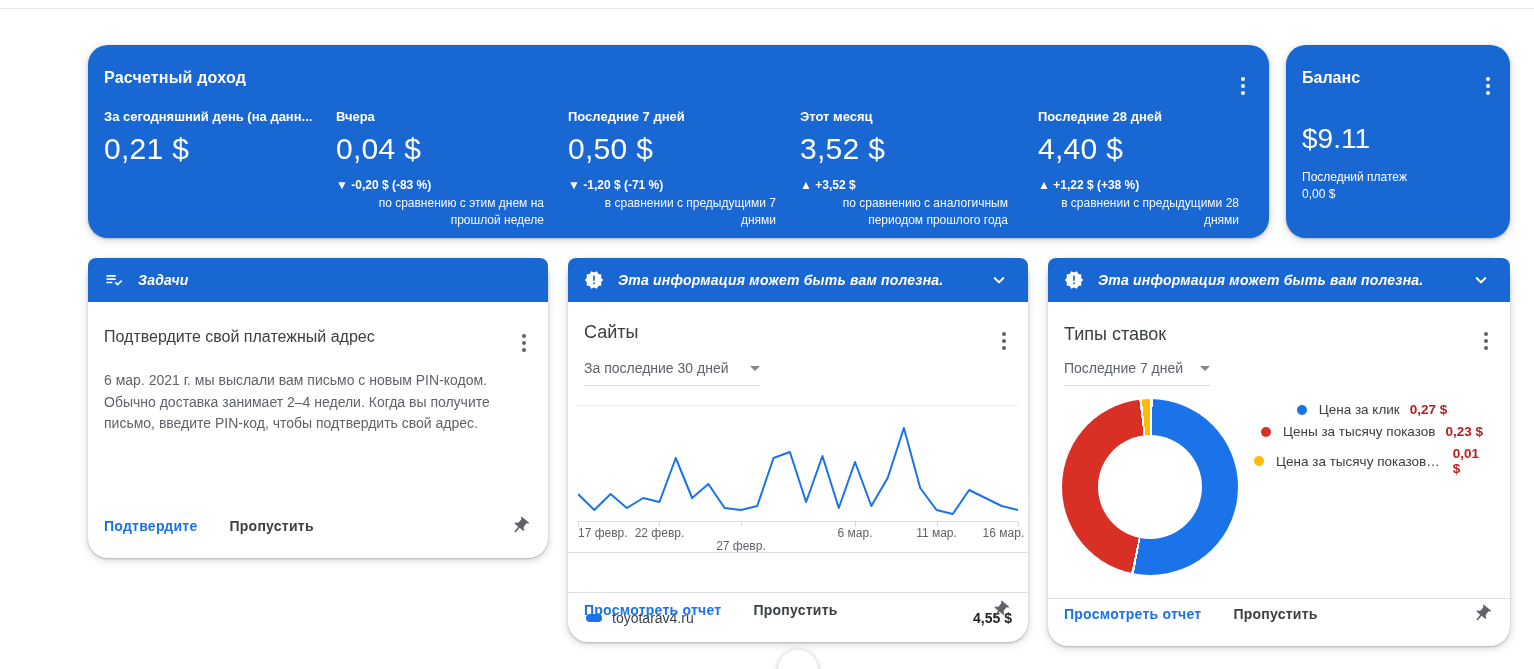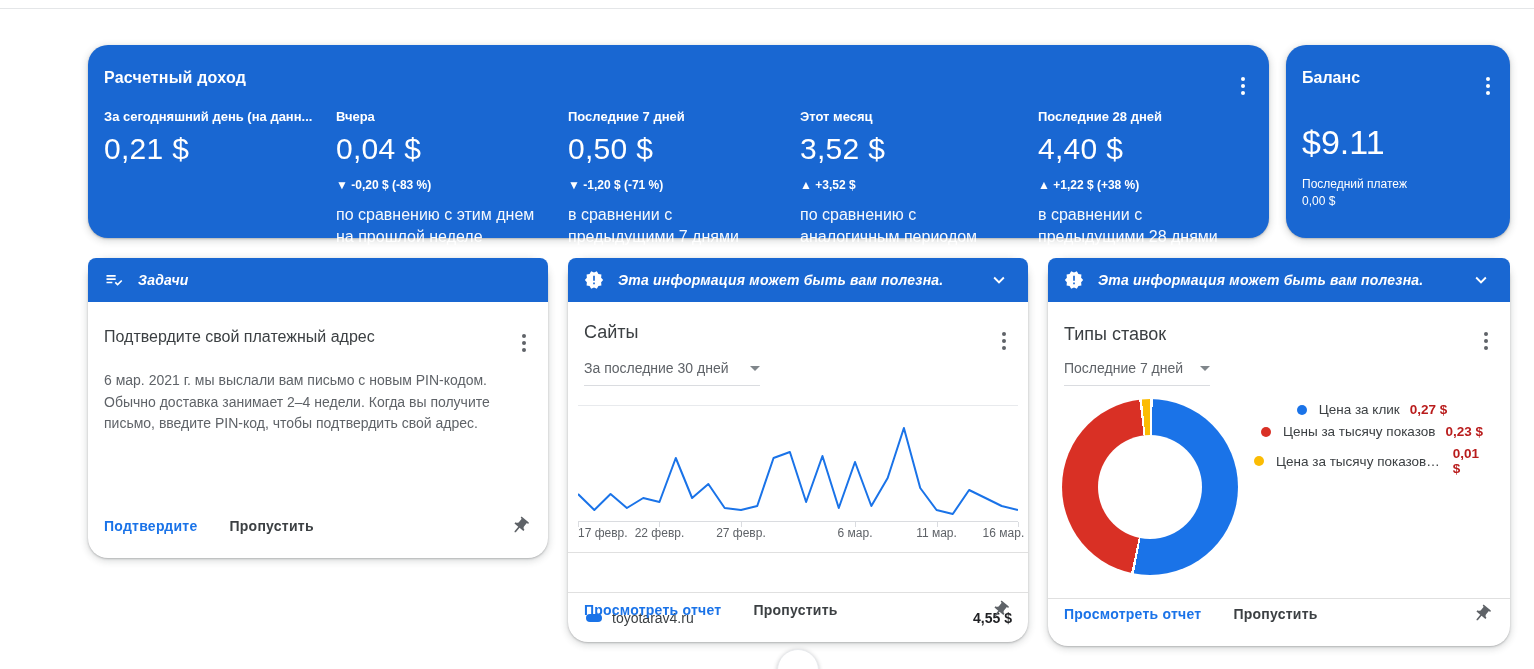--- a/index.html
+++ b/index.html
@@ -20,27 +20,27 @@
   #earnings-card .card-title{font-size:16px;font-weight:bold;letter-spacing:.2px;}
   #earnings-card .menu-btn{position:absolute;top:28px;right:20px;}
   .earn-cols{display:flex;margin-top:22px;}
   .earn-col{box-sizing:border-box;padding-right:14px;}
   .earn-col:nth-child(1),.earn-col:nth-child(2),.earn-col:nth-child(3){width:232px;}
   .earn-col:nth-child(4){width:238px;}
   .earn-col:nth-child(5){flex:1;}
   .earn-label{font-size:13px;font-weight:bold;white-space:nowrap;overflow:hidden;}
   .earn-value{font-size:30px;font-weight:400;letter-spacing:.3px;margin-top:8px;}
   .earn-delta{font-size:12px;font-weight:bold;margin-top:12px;}
-  .earn-note{font-size:16px;line-height:1.4;margin-top:12px;max-width:208px;opacity:.96;}
+  .earn-note{font-size:12px;line-height:1.4;margin-top:3px;max-width:208px;opacity:.96;text-align:right;}
 
   
   #balance-card{left:1286px;top:45px;width:224px;height:193px;padding:24px 16px 0;}
   #balance-card .card-title{font-size:16px;font-weight:bold;}
   #balance-card .menu-btn{position:absolute;top:28px;right:16px;}
-  .balance-value{font-size:34px;font-weight:400;margin-top:36px;}
+  .balance-value{font-size:28px;font-weight:400;margin-top:36px;}
   .balance-note{font-size:12px;line-height:1.4;margin-top:14px;}
 
   
   .strip-header{position:absolute;top:0;left:0;right:0;height:44px;background:#1967d2;border-radius:8px 8px 0 0;display:flex;align-items:center;padding:0 16px;box-sizing:border-box;color:#fff;}
   .strip-title{font-size:14px;font-style:italic;font-weight:bold;margin-left:14px;letter-spacing:.2px;}
   .chev-btn{margin-left:auto;background:none;border:none;cursor:pointer;padding:2px;display:flex;}
   .card-title-dark{position:absolute;left:16px;font-size:18px;color:#3c4043;}
   .white-card .menu-btn{position:absolute;right:18px;}
   .range-select{position:absolute;left:16px;display:inline-flex;align-items:center;gap:10px;border-bottom:1px solid #dadce0;padding-bottom:9px;cursor:pointer;font-size:14px;color:#5f6368;}
   .caret{width:0;height:0;border-left:5px solid transparent;border-right:5px solid transparent;border-top:5px solid #80868b;display:inline-block;}
@@ -210,21 +210,21 @@
     <span class="x-tick-mark" style="left: 0%;"></span>
         <span class="x-tick-mark" style="left: 18.5185%;"></span>
         <span class="x-tick-mark" style="left: 37.037%;"></span>
         <span class="x-tick-mark" style="left: 62.963%;"></span>
         <span class="x-tick-mark" style="left: 81.4815%;"></span>
         <span class="x-tick-mark" style="left: 100%;"></span>
       </div>
     <div class="x-axis" id="x-axis-labels">
         <span class="x-tick-label" style="left: 0%; transform: none;">17 февр.</span>
         <span class="x-tick-label" style="left: 18.5185%;">22 февр.</span>
-        <span class="x-tick-label" style="left: 37.037%;">27 февр.</span>
+        <span class="x-tick-label" style="left: 37.037%; margin-top: 13px;">27 февр.</span>
         <span class="x-tick-label" style="left: 62.963%;">6 мар.</span>
         <span class="x-tick-label" style="left: 81.4815%;">11 мар.</span>
         <span class="x-tick-label" style="left: 100%; transform: translateX(-85%);">16 мар.</span>
       </div>
     <div class="divider" id="sites-divider-1"></div>
     <div class="site-legend-row">
       <span class="legend-chip" id="site-legend-chip" style="background: rgb(26, 115, 232);"></span>
       <span class="site-name">toyotarav4.ru</span>
       <span class="site-value">4,55 $</span>
     </div>

